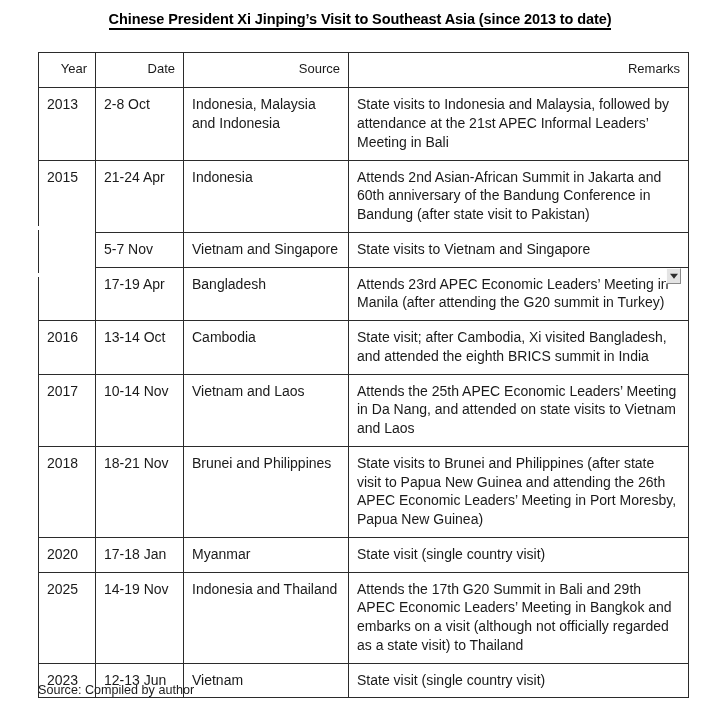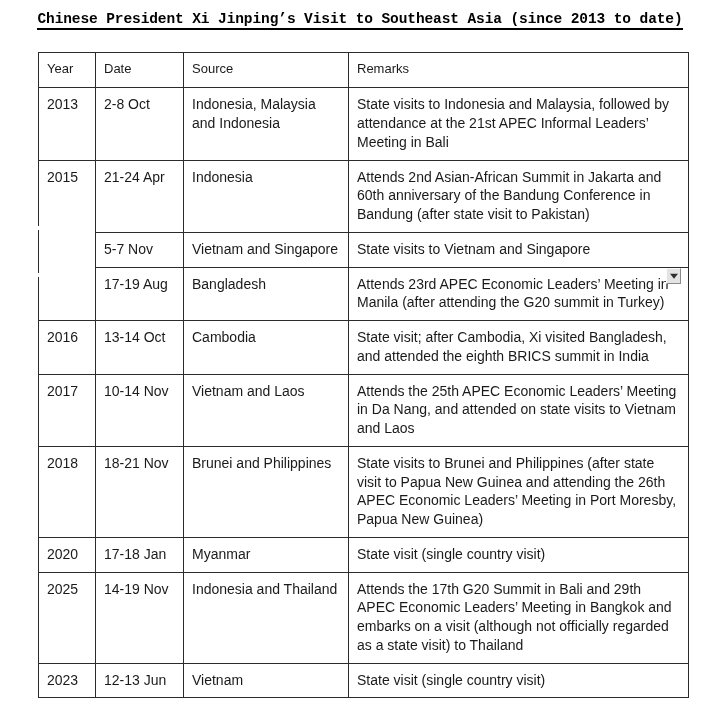--- a/index.html
+++ b/index.html
@@ -26,21 +26,20 @@
   .doc-title {
     position: absolute;
     left: 0;
     top: 11px;
     width: 720px;
     text-align: center;
     font-size: 14.5px;
     font-weight: bold;
     color: #000000;
     letter-spacing: -0.1px;
-    font-family: Liberation Mono, monospace;
   }
   .doc-title span {
     border-bottom: 2px solid #000000;
     padding-bottom: 1px;
   }
 
   .table-wrap {
     position: absolute;
     left: 38px;
     top: 52px;
@@ -61,21 +60,21 @@
     padding: 7px 8px 8px 8px;
     font-size: 14px;
     line-height: 1.34;
     color: #1a1a1a;
     font-weight: normal;
     text-align: left;
     background: #ffffff;
   }
 
   table.visits thead th {
-    text-align: left;
+    text-align: right;
     vertical-align: middle;
     padding-bottom: 10px;
     font-size: 13px;
   }
 
   col.c-year   { width: 57px; }
   col.c-date   { width: 88px; }
   col.c-country{ width: 165px; }
   col.c-remarks{ width: 340px; }
 
@@ -188,21 +187,21 @@
           <td class="remarks-cell">Attends 2nd Asian-African Summit in Jakarta and 60th anniversary of the Bandung Conference in Bandung (after state visit to Pakistan)</td>
         </tr>
 
         <tr>
           <td class="date-cell">5-7 Nov</td>
           <td class="country-cell">Vietnam and Singapore</td>
           <td class="remarks-cell">State visits to Vietnam and Singapore</td>
         </tr>
 
         <tr>
-          <td class="date-cell">17-19 Aug</td>
+          <td class="date-cell">17-19 Apr</td>
           <td class="country-cell">Bangladesh</td>
           <td class="remarks-cell">Attends 23rd APEC Economic Leaders’ Meeting in Manila (after attending the G20 summit in Turkey)</td>
         </tr>
 
         <tr>
           <td class="year-cell">2016</td>
           <td class="date-cell">13-14 Oct</td>
           <td class="country-cell">Cambodia</td>
           <td class="remarks-cell">State visit; after Cambodia, Xi visited Bangladesh, and attended the eighth BRICS summit in India</td>
         </tr>
@@ -243,14 +242,15 @@
         </tr>
 
       </tbody>
     </table>
   </div>
 
   <div class="scroll-arrow">
     <span class="tri"></span>
   </div>
 
+  <div class="source-note">Source: Compiled by author</div>
 
 </div>
 
 </body></html>

